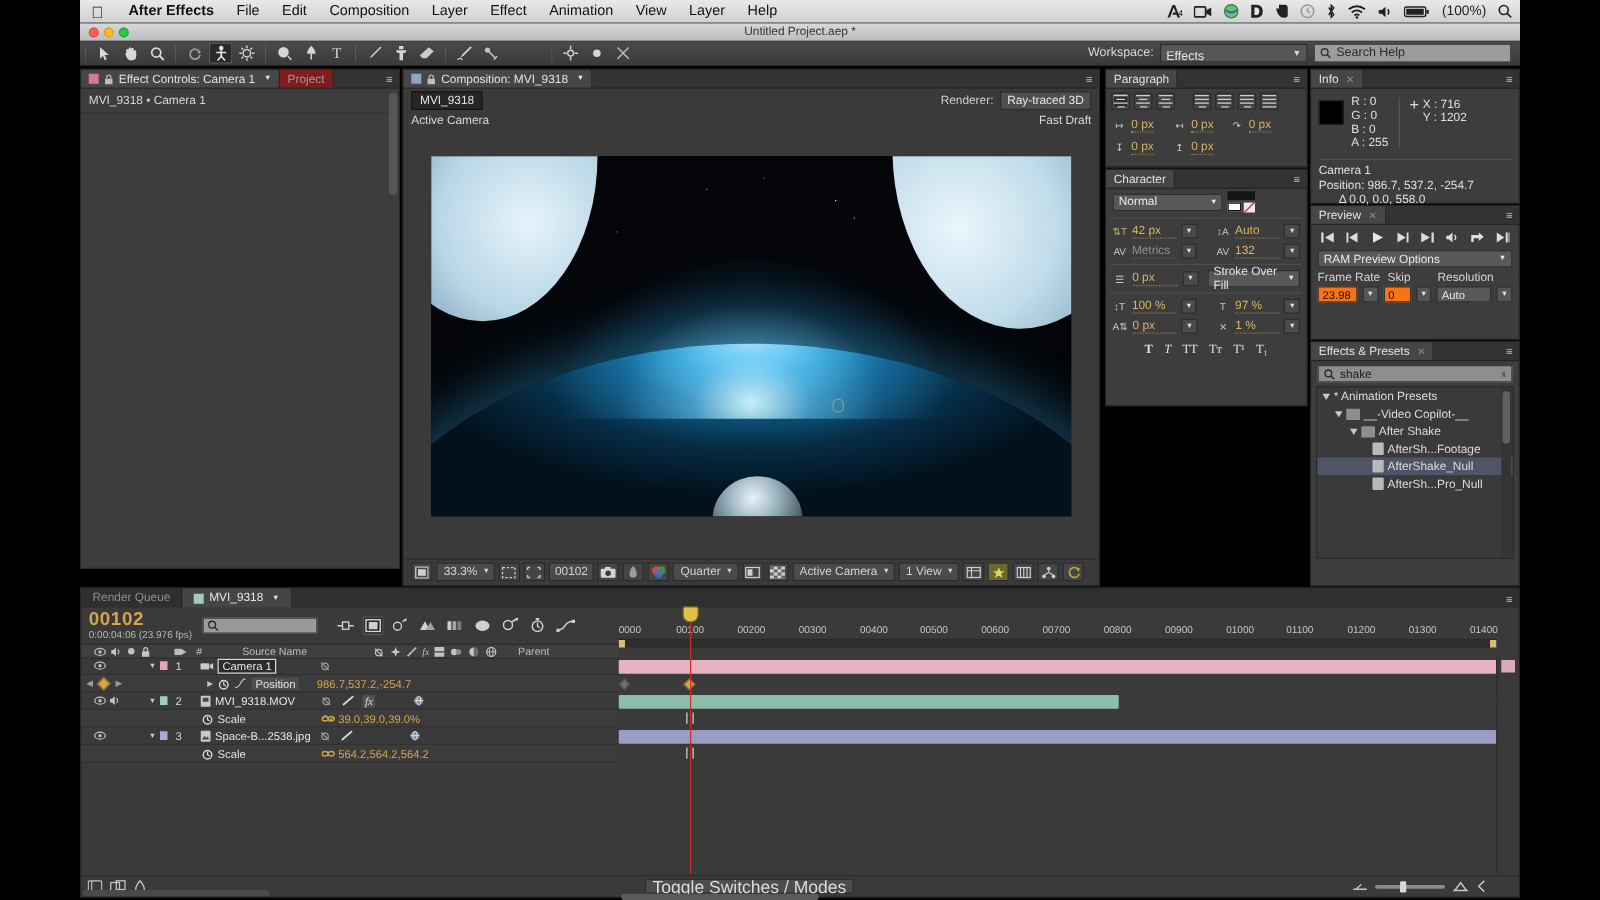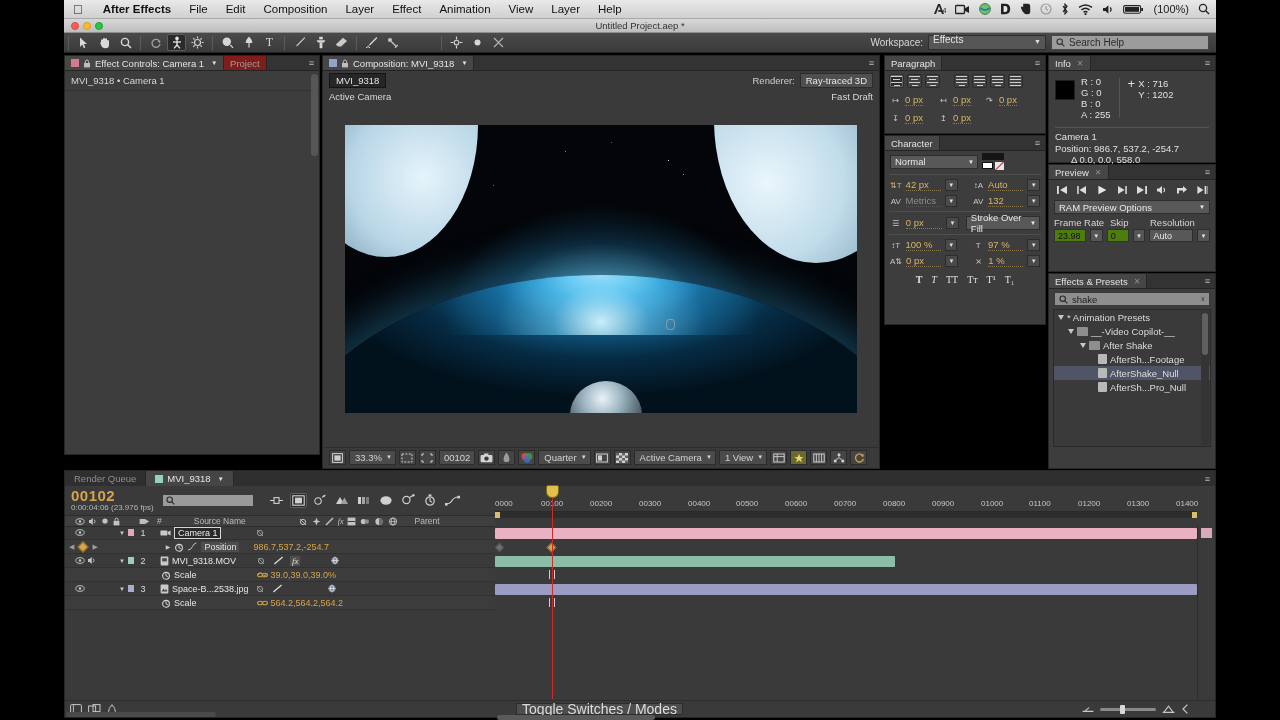--- a/index.html
+++ b/index.html
@@ -38,21 +38,21 @@
   .toolbar{ position:absolute; left:64px; top:33px; width:1152px; height:20px;
     background:linear-gradient(to bottom,#4a4a4a,#3a3a3a); border-bottom:1px solid #222;
     display:flex; align-items:center; }
   .tool{ width:19px; height:17px; margin:0 1px; display:flex; align-items:center; justify-content:center;
      border-radius:2px; color:#cfcfcf; }
   .tool.sel{ background:#2a2a2a; box-shadow:inset 0 0 0 1px #5d5d5d; }
   .tsep{ width:1px;height:14px;background:#2b2b2b;margin:0 4px; border-right:1px solid #5a5a5a;}
   .ws{ margin-left:auto; display:flex; align-items:center; gap:5px; padding-right:7px; }
   .ws-lbl{ font-size:10px; color:#d8d8d8;}
   .ws-sel{ width:118px;height:15px; background:#565656; border:1px solid #2e2e2e;
-     display:flex; align-items:flex-end; padding:4px 4px; font-size:10px; color:#e4e4e4; position:relative;}
+     display:flex; align-items:flex-start; padding:4px 4px; font-size:10px; color:#e4e4e4; position:relative;}
   .ws-sel .car{ position:absolute; right:4px; font-size:7px; color:#ddd;}
   .ws-search{ width:158px;height:15px; background:#9c9c9c; border:1px solid #474747; border-radius:1px;
      display:flex; align-items:center; padding:0 4px; gap:4px; color:#2c2c2c; font-size:10px;}
 
   
   .panel{ position:absolute; background:#3a3a3a; border:1px solid #262626; }
   .ptabs{ height:15px; background:#333; display:flex; align-items:stretch; border-bottom:1px solid #242424; }
   .ptab{ display:flex; align-items:center; gap:4px; padding:0 6px; font-size:9.5px; color:#9d9d9d;
      background:#7f1d1d; border-right:1px solid #272727; }
   .ptab.act{ background:#464646; color:#e2e2e2; }
@@ -135,21 +135,21 @@
 
   
   #preview{ left:1048px; top:164px; width:168px; height:108px; background:#3d3d3d;}
   .pvbtns{ display:flex; align-items:center; justify-content:space-between; padding:3px 5px;}
   .pvb{ width:15px;height:13px; display:flex;align-items:center;justify-content:center; color:#d8d8d8;}
   .pvsel{ margin:1px 5px; height:14px; background:#585858;border:1px solid #2d2d2d;
      display:flex;align-items:center;padding:0 4px;font-size:9.5px;color:#e9e9e9;position:relative;}
   .pvsel .car{position:absolute;right:4px;top:3px;font-size:6px;}
   .pvlabels{ display:flex; padding:2px 5px 0; font-size:9.5px; color:#d5d5d5; gap:4px;}
   .pvfields{ display:flex; padding:1px 5px; gap:4px; align-items:center;}
-  .pvf{ height:13px;background:#4d7c0f;border:1px solid #333;color:#111;font-size:9px;
+  .pvf{ height:13px;background:#f97316;border:1px solid #333;color:#111;font-size:9px;
      display:flex;align-items:center;padding:0 3px;}
   .pvdrop{ width:13px;height:13px;background:#555;border:1px solid #2d2d2d;
      display:flex;align-items:center;justify-content:center;font-size:6px;color:#e0e0e0;}
   .pvchecks{ display:flex; align-items:center; gap:4px; padding:3px 5px; font-size:9.5px; color:#d8d8d8;}
   .chk{ width:9px;height:9px;background:#4a4a4a;border:1px solid #272727;}
 
   
   #fxp{ left:1048px; top:273px; width:168px; height:196px; background:#3d3d3d;}
   .fxsearch{ margin:3px 5px; height:14px; background:#8e8e8e; border:1px solid #3a3a3a;
      display:flex; align-items:center; gap:4px; padding:0 4px; font-size:9.5px; color:#1d1d1d;}

